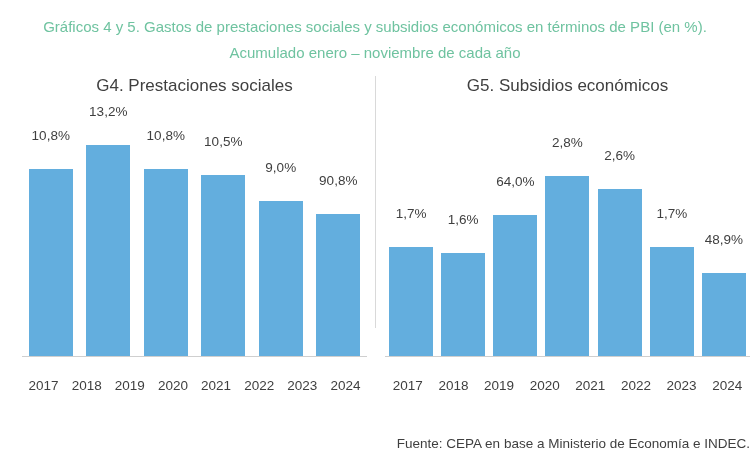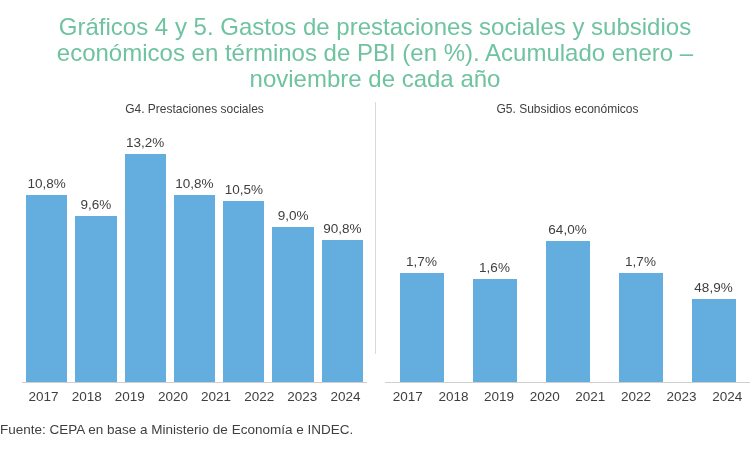--- a/index.html
+++ b/index.html
@@ -14,21 +14,21 @@
     overflow: hidden;
   }
   #page {
     position: relative;
     width: 750px;
     height: 455px;
   }
   .title {
     text-align: center;
     color: #6fc3a0;
-    font-size: 24px;
+    font-size: 15px;
     line-height: 26px;
     padding: 14px 40px 0 40px;
     font-weight: 400;
   }
   .charts {
     display: flex;
     flex-direction: row;
     width: 750px;
     margin-top: 10px;
   }
@@ -39,21 +39,21 @@
   }
   .chart-block.left {
     padding-left: 22px;
     padding-right: 8px;
   }
   .chart-block.right {
     padding-left: 10px;
   }
   .subtitle {
     text-align: center;
-    font-size: 12px;
+    font-size: 17px;
     color: #3f3f3f;
     margin-bottom: 6px;
     height: 22px;
   }
   .plot {
     position: relative;
     height: 252px;
   }
   .divider {
     position: absolute;
@@ -76,20 +76,21 @@
   }
   .bar-wrap {
     position: relative;
     flex: 1 1 0;
     display: flex;
     flex-direction: column;
     justify-content: flex-end;
     align-items: center;
     height: 100%;
     margin: 0 4px;
+    gap: 22px;
   }
   .bar-label {
     font-size: 13.5px;
     color: #3f3f3f;
     margin-bottom: 4px;
     white-space: nowrap;
   }
   .bar {
     width: 100%;
     max-width: 44px;
@@ -100,49 +101,45 @@
     display: flex;
     flex-direction: row;
     justify-content: space-between;
     padding-top: 6px;
   }
   .tick {
     flex: 1 1 0;
     text-align: center;
     font-size: 13.5px;
     color: #3f3f3f;
-    margin: 0 4px;
+    margin: 15px 4px;
   }
   .source {
-    text-align: left;
+    text-align: right;
     font-size: 13.5px;
     color: #3f3f3f;
-    margin-top: 18px;
+    margin-top: 28px;
   }
 </style>
 </head>
 <body>
 
 <div id="page">
 
   <div class="title" style="color: rgb(111, 195, 160);">Gráficos 4 y 5. Gastos de prestaciones sociales y subsidios económicos en términos de PBI (en %). Acumulado enero – noviembre de cada año</div>
 
   <div class="charts">
 
     <div class="chart-block left">
       <div class="subtitle">G4. Prestaciones sociales</div>
       <div class="plot">
         <div class="bars" id="bars-0">
             <div class="bar-wrap">
               <div class="bar-label">10,8%</div>
               <div class="bar" style="height: 187px; background: rgb(99, 174, 222);"></div>
-            </div>
-            <div class="bar-wrap">
-              <div class="bar-label">9,6%</div>
-              <div class="bar" style="height: 166px; background: rgb(99, 174, 222);"></div>
             </div>
             <div class="bar-wrap">
               <div class="bar-label">13,2%</div>
               <div class="bar" style="height: 228px; background: rgb(99, 174, 222);"></div>
             </div>
             <div class="bar-wrap">
               <div class="bar-label">10,8%</div>
               <div class="bar" style="height: 187px; background: rgb(99, 174, 222);"></div>
             </div>
             <div class="bar-wrap">
@@ -182,20 +179,28 @@
             </div>
             <div class="bar-wrap">
               <div class="bar-label">1,6%</div>
               <div class="bar" style="height: 103px; background: rgb(99, 174, 222);"></div>
             </div>
             <div class="bar-wrap">
               <div class="bar-label">64,0%</div>
               <div class="bar" style="height: 141px; background: rgb(99, 174, 222);"></div>
             </div>
             <div class="bar-wrap">
+              <div class="bar-label">2,8%</div>
+              <div class="bar" style="height: 180px; background: rgb(99, 174, 222);"></div>
+            </div>
+            <div class="bar-wrap">
+              <div class="bar-label">2,6%</div>
+              <div class="bar" style="height: 167px; background: rgb(99, 174, 222);"></div>
+            </div>
+            <div class="bar-wrap">
               <div class="bar-label">1,7%</div>
               <div class="bar" style="height: 109px; background: rgb(99, 174, 222);"></div>
             </div>
             <div class="bar-wrap">
               <div class="bar-label">48,9%</div>
               <div class="bar" style="height: 83px; background: rgb(99, 174, 222);"></div>
             </div>
           </div>
       </div>
       <div class="axis" id="axis-1">

